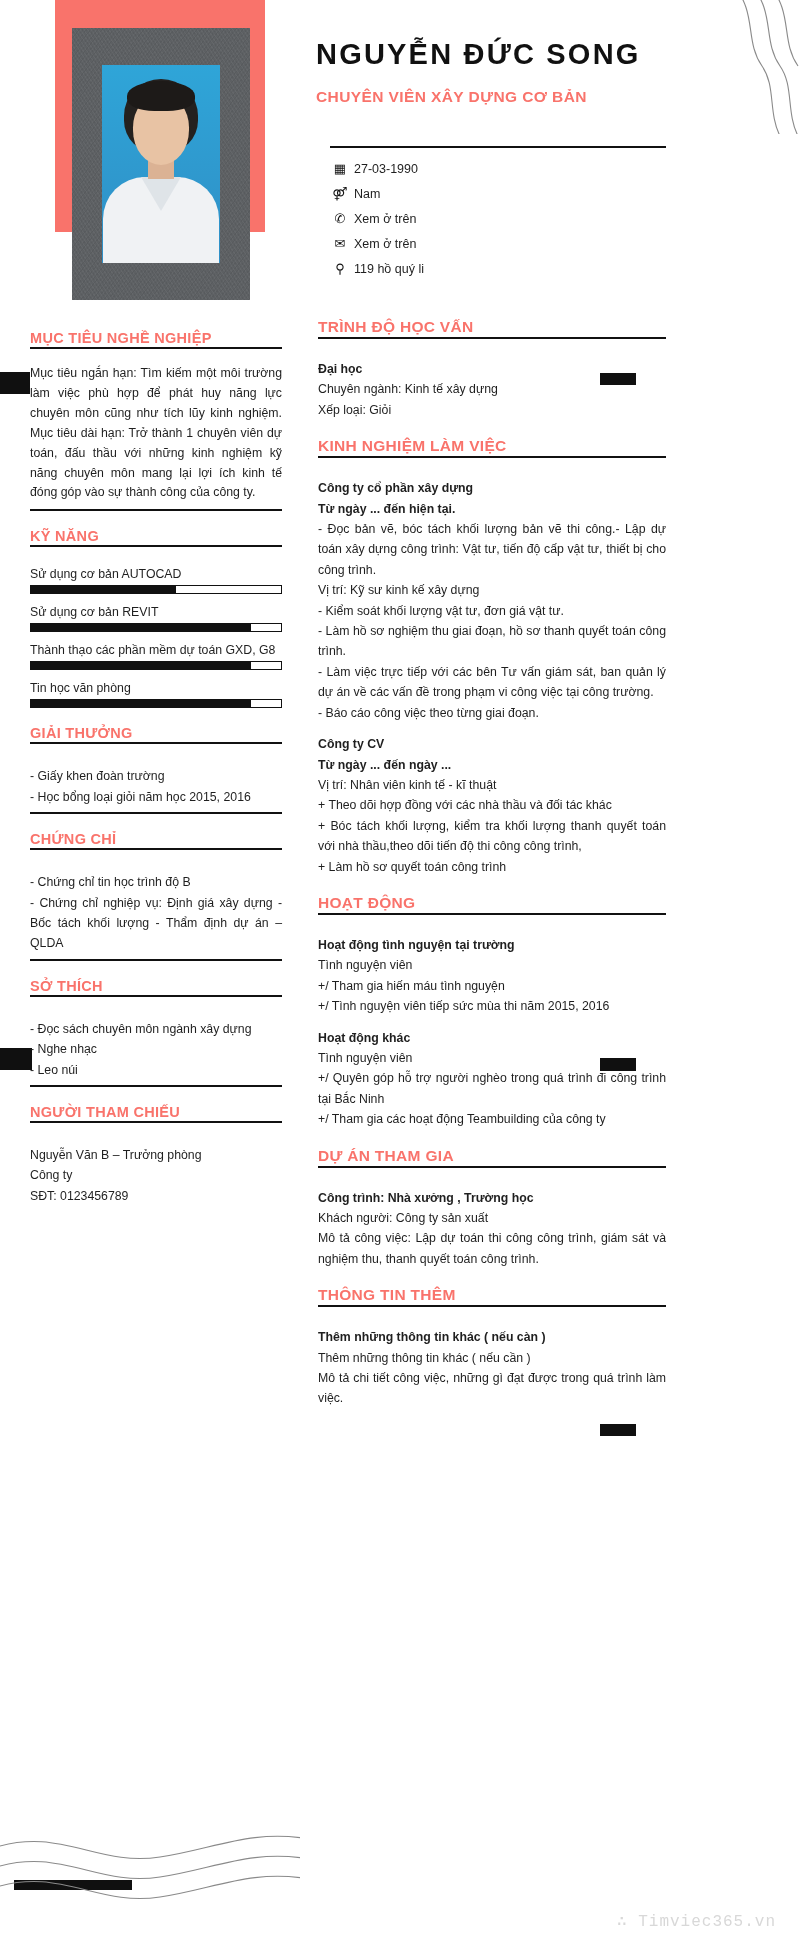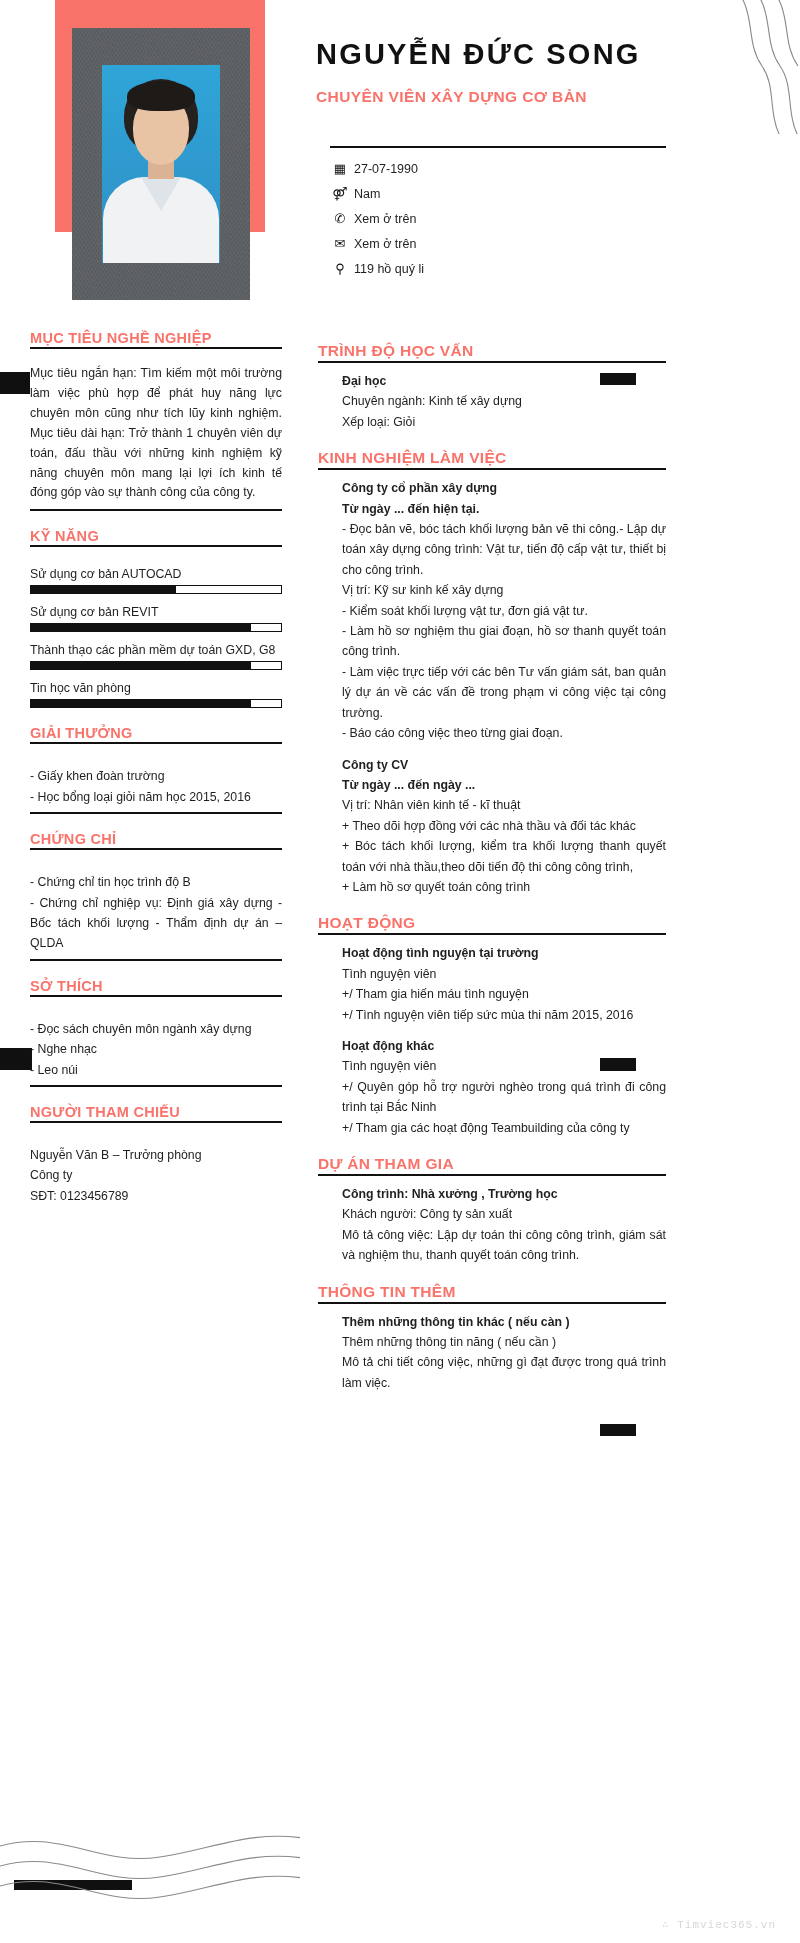--- a/index.html
+++ b/index.html
@@ -56,21 +56,21 @@
     position:absolute; left:316px; top:88px; width:400px;
     font-size:15.5px; font-weight:700; letter-spacing:.4px; color:#f9736b;
   }
   .hdr-rule{ position:absolute; left:330px; top:146px; width:336px; height:2px; background:#111; }
   .contacts{ position:absolute; left:332px; top:156px; width:330px; }
   .c-row{ display:flex; align-items:center; gap:6px; height:25px; font-size:12.5px; color:#1f1f1f; }
   .c-ico{ width:16px; display:flex; justify-content:center; font-size:13px; line-height:1; color:#111; }
 
   
   .col-left{ position:absolute; left:30px; top:330px; width:252px; }
-  .col-right{ position:absolute; left:318px; top:342px; width:348px; }
+  .col-right{ position:absolute; left:318px; top:318px; width:348px; }
 
   .sec{ margin-bottom:17px; }
   .sec-h{
     font-size:14.5px; font-weight:700; color:#f9736b; letter-spacing:.3px;
     padding-bottom:1px;
   }
   .sec-h.big{ font-size:15.5px; }
   .rule{ height:2px; background:#111; width:100%; }
   .body-txt{
     font-size:12.3px; line-height:1.62; color:#1f1f1f; text-align:justify;
@@ -81,30 +81,30 @@
   .list .line{ text-align:justify; }
 
   
   .skills{ padding-top:20px; }
   .skill{ margin-bottom:11px; }
   .skill-name{ font-size:12.3px; color:#1f1f1f; margin-bottom:4px; }
   .bar{ position:relative; width:100%; height:9px; background:#fff; border:1.4px solid #111; }
   .bar-fill{ position:absolute; left:0; top:0; height:100%; background:#111; }
 
   
-  .blk{ padding-top:8px;margin-left:24px; }
+  .blk{ padding-top:20px; }
   .blk p{ font-size:12.3px; line-height:1.66; color:#1f1f1f; text-align:justify; }
   .blk p.b{ font-weight:700; }
   .gap{ height:11px; }
   .muted{ color:#9a9a9a; }
 
   
   .watermark{
     position:absolute; right:24px; bottom:12px;
-    font-family:"Liberation Mono", monospace; font-size:11px;
+    font-family:"Liberation Mono", monospace; font-size:16px;
     color:#d8d8d8; letter-spacing:1px;
   }
 </style>
 </head>
 <body>
 
 <div class="coral-block blk-hdr"></div>
 <div class="black-tab tab-l1"></div>
 <div class="black-tab tab-l2"></div>
 <div class="black-tab tab-r1"></div>
@@ -138,21 +138,21 @@
     <div class="ph-fringe"></div>
   </div>
 </div>
 
 <div class="name">NGUYỄN ĐỨC SONG</div>
 <div class="role">CHUYÊN VIÊN XÂY DỰNG CƠ BẢN</div>
 <div class="hdr-rule"></div>
 <div class="contacts" id="contact-list">
     <div class="c-row">
       <span class="c-ico">▦</span>
-      <span>27-07-1990</span>
+      <span>27-03-1990</span>
     </div>
     <div class="c-row">
       <span class="c-ico">⚤</span>
       <span>Nam</span>
     </div>
     <div class="c-row">
       <span class="c-ico">✆</span>
       <span>Xem ở trên</span>
     </div>
     <div class="c-row">
@@ -319,21 +319,21 @@
         </div>
     </div>
   </div>
 
   <div class="sec">
     <div class="sec-h big">THÔNG TIN THÊM</div>
     <div class="rule"></div>
     <div class="blk">
       <p class="b">Thêm những thông tin khác ( nếu càn )</p>
       <div id="extra-lines">
-          <p>Thêm những thông tin năng ( nếu cần )</p>
+          <p>Thêm những thông tin khác ( nếu cần )</p>
         </div>
       <p class="muted"> Mô tả chi tiết công việc, những gì đạt được trong quá trình làm việc.</p>
     </div>
   </div>
 
 </div>
 
 <div class="watermark">∴ Timviec365.vn</div>
 
 </body></html>

